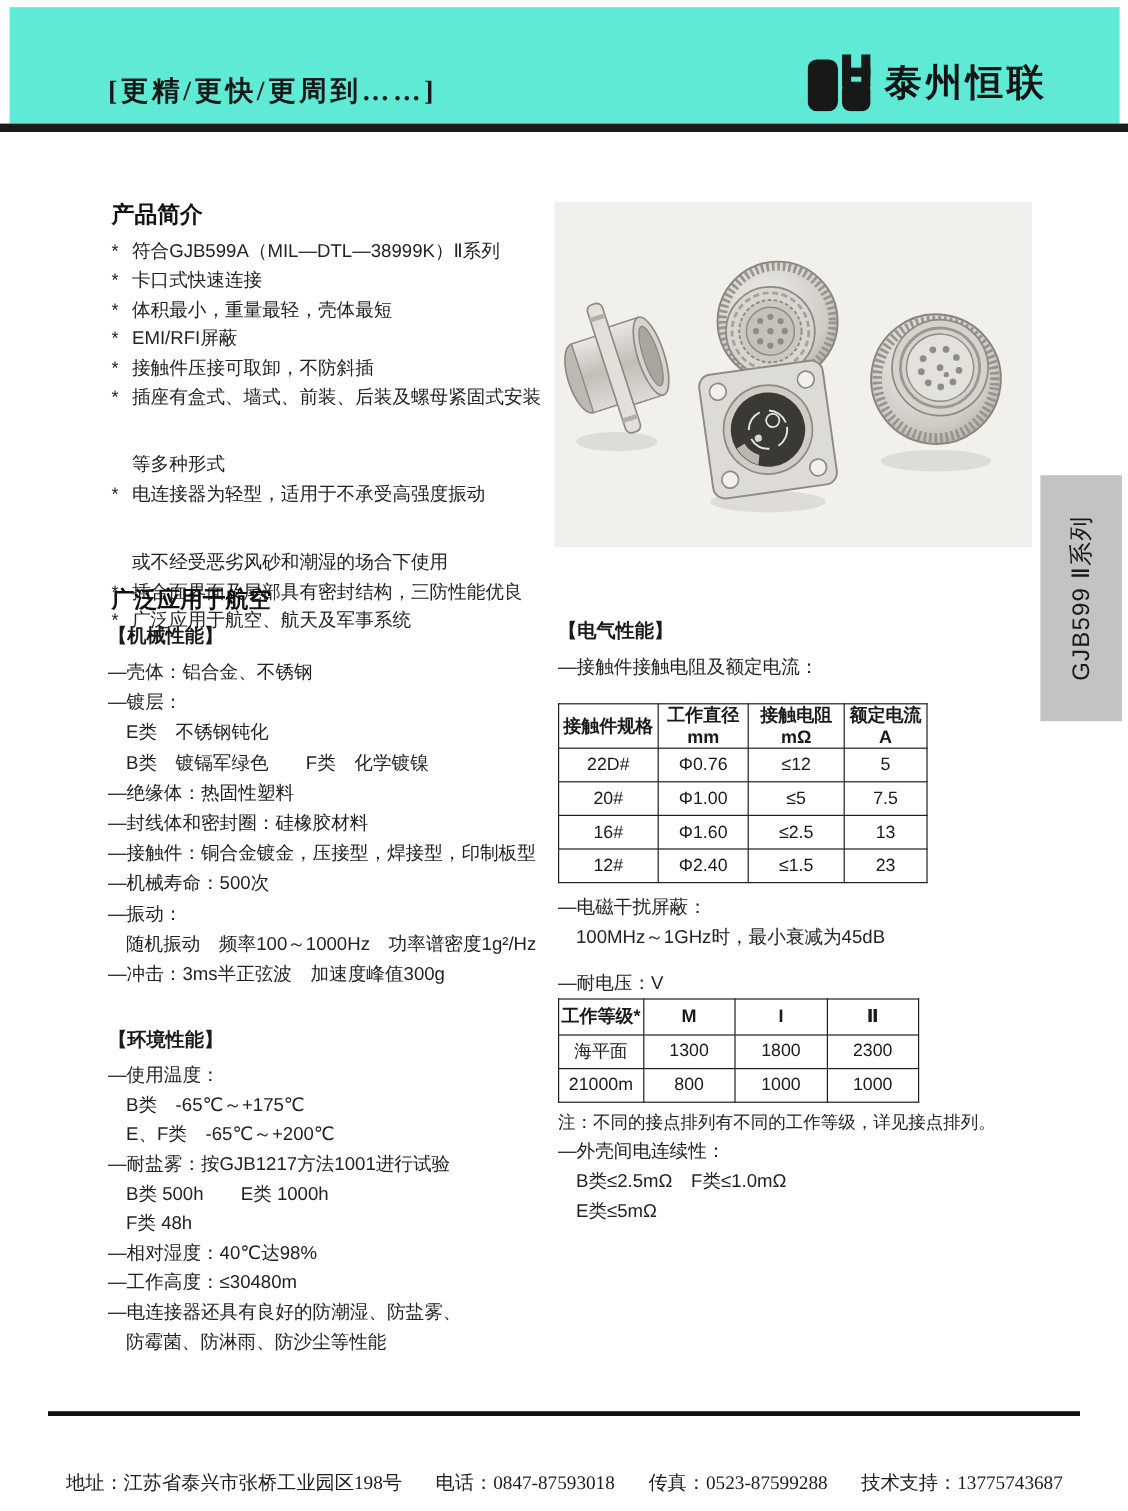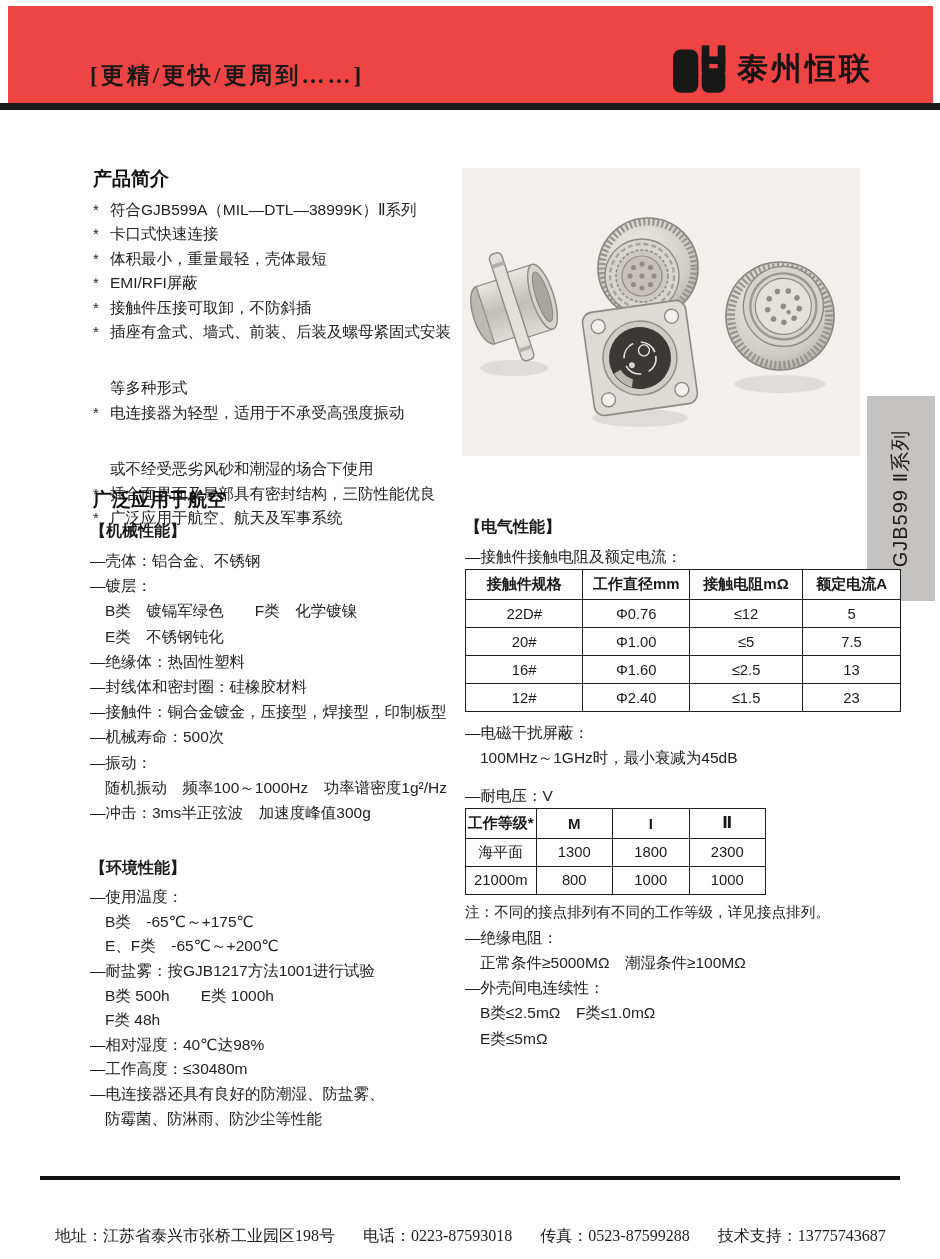--- a/index.html
+++ b/index.html
@@ -1,20 +1,20 @@
 <!DOCTYPE html>
 <html><head>
 <meta charset="utf-8">
 <style>
   html,body{margin:0;padding:0;background:#ffffff;}
   .page{position:relative;width:940px;height:1259px;background:#ffffff;overflow:hidden;
         font-family:"Liberation Sans","DejaVu Sans",sans-serif;color:#222;}
 
   
-  .header{position:absolute;left:8px;right:7px;top:6px;height:97px;background:#ef4444;}
+  .header{position:absolute;left:8px;right:7px;top:6px;height:97px;background:#5eead4;}
   .slogan{position:absolute;left:82px;bottom:12px;font-family:"Liberation Serif","DejaVu Serif",serif;
           font-weight:700;font-size:23px;letter-spacing:3px;color:#181818;}
   .brand{position:absolute;right:60px;bottom:10px;display:flex;align-items:center;gap:10px;}
   .brand-name{font-weight:900;font-size:31px;letter-spacing:3px;color:#141414;}
   .top-rule{position:absolute;left:0;right:0;top:103px;height:7px;background:#1b1b1b;}
 
   
   .intro-title{position:absolute;left:93px;top:166px;font-size:19px;font-weight:700;color:#111;}
   .intro-list{position:absolute;left:93px;top:198px;width:372px;}
   .bullet-line{display:flex;font-size:15.5px;line-height:24.4px;color:#222;}
@@ -32,21 +32,21 @@
   
   .tech-title{position:absolute;left:93px;top:487px;font-size:19px;font-weight:700;color:#111;}
   .col-left{position:absolute;left:90px;top:518px;width:375px;}
   .col-right{position:absolute;left:465px;top:514px;width:382px;}
   .block-title{font-size:16px;font-weight:700;color:#1a1a1a;line-height:26px;margin-bottom:4px;}
   .env-title{margin-top:30px;}
   .spec-line{font-size:15.5px;line-height:25.2px;color:#222;}
   #env-lines .spec-line{line-height:24.6px;}
   .spec-line.ind{padding-left:15px;}
 
-  .data-table{border-collapse:collapse;background:#fff;width:436px;margin-top:0;color:#1a1a1a;}
+  .data-table{border-collapse:collapse;background:#fff;width:308px;margin-top:17px;color:#1a1a1a;}
   .data-table th{border:1.6px solid #1f1f1f;text-align:center;vertical-align:middle;
                  font-weight:700;font-size:15px;height:29px;padding:0;}
   .data-table td{border:1.6px solid #1f1f1f;text-align:center;vertical-align:middle;
                  font-weight:400;font-size:14.8px;height:27px;padding:0;}
   #voltage-table{width:301px;margin-top:0;}
   #emi-lines{margin-top:8px;}
   .voltage-label{margin-top:12px;}
   .note{margin-top:6px;font-size:14.6px;line-height:22px;color:#222;}
   #insulation-lines{margin-top:2px;}
 
@@ -218,22 +218,22 @@
     <div class="side-tab-text">GJB599 Ⅱ系列</div>
   </div>
 
   <div class="tech-title">广泛应用于航空</div>
 
   <div class="col-left">
     <div class="block-title">【机械性能】</div>
     <div id="mech-lines">
         <div class="spec-line">—壳体：铝合金、不锈钢</div>
         <div class="spec-line">—镀层：</div>
+        <div class="spec-line ind">E类　不锈钢钝化</div>
         <div class="spec-line ind">B类　镀镉军绿色　　F类　化学镀镍</div>
-        <div class="spec-line ind">E类　不锈钢钝化</div>
         <div class="spec-line">—绝缘体：热固性塑料</div>
         <div class="spec-line">—封线体和密封圈：硅橡胶材料</div>
         <div class="spec-line">—接触件：铜合金镀金，压接型，焊接型，印制板型</div>
         <div class="spec-line">—机械寿命：500次</div>
         <div class="spec-line">—振动：</div>
         <div class="spec-line ind">随机振动　频率100～1000Hz　功率谱密度1g²/Hz</div>
         <div class="spec-line">—冲击：3ms半正弦波　加速度峰值300g</div>
       </div>
     <div class="block-title env-title">【环境性能】</div>
     <div id="env-lines">
@@ -324,32 +324,28 @@
           </tr>
           <tr>
             <td>21000m</td>
             <td>800</td>
             <td>1000</td>
             <td>1000</td>
           </tr>
         </tbody>
       </table>
     <div class="note">注：不同的接点排列有不同的工作等级，详见接点排列。</div>
-    <div id="insulation-lines">
-        <div class="spec-line">—绝缘电阻：</div>
-        <div class="spec-line ind">正常条件≥5000MΩ　潮湿条件≥100MΩ</div>
-      </div>
     <div id="continuity-lines">
         <div class="spec-line">—外壳间电连续性：</div>
         <div class="spec-line ind">B类≤2.5mΩ　F类≤1.0mΩ</div>
         <div class="spec-line ind">E类≤5mΩ</div>
       </div>
   </div>
 
   <div class="footer-rule"></div>
   <div class="footer" id="footer-items">
       <span class="f-item"><span class="f-label">地址：</span><span class="f-value">江苏省泰兴市张桥工业园区198号</span></span>
-      <span class="f-item"><span class="f-label">电话：</span><span class="f-value">0223-87593018</span></span>
+      <span class="f-item"><span class="f-label">电话：</span><span class="f-value">0847-87593018</span></span>
       <span class="f-item"><span class="f-label">传真：</span><span class="f-value">0523-87599288</span></span>
       <span class="f-item"><span class="f-label">技术支持：</span><span class="f-value">13775743687</span></span>
     </div>
 
 </div>
 
 </body></html>

